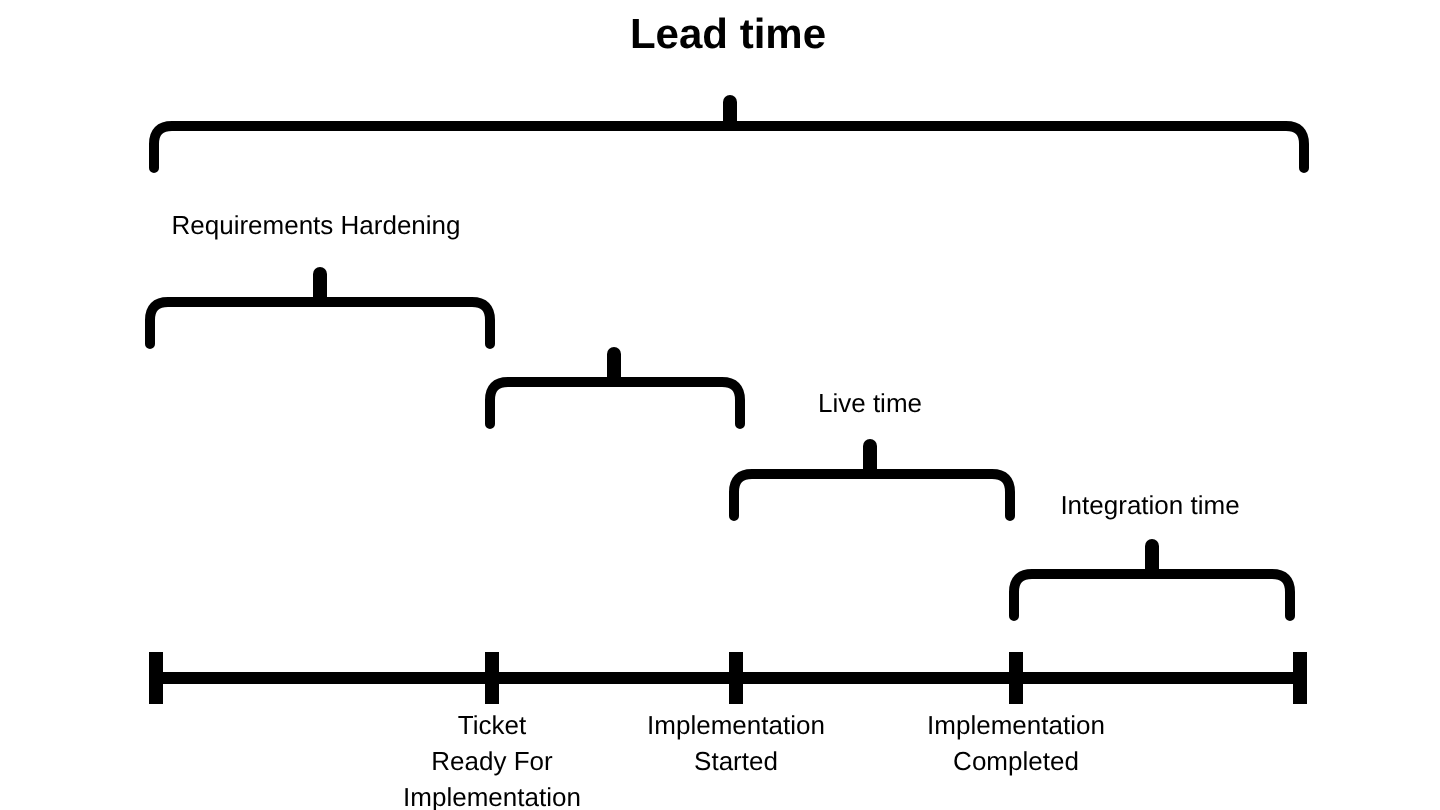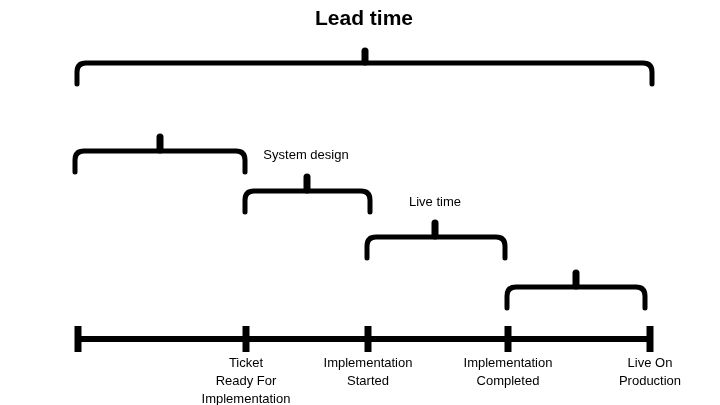--- a/index.html
+++ b/index.html
@@ -106,26 +106,25 @@
     <g>
       <line class="axis" x1="78" y1="339" x2="650" y2="339"></line>
       <line class="tick" x1="78" y1="326" x2="78" y2="352"></line>
       <line class="tick" x1="246" y1="326" x2="246" y2="352"></line>
       <line class="tick" x1="368" y1="326" x2="368" y2="352"></line>
       <line class="tick" x1="508" y1="326" x2="508" y2="352"></line>
       <line class="tick" x1="650" y1="326" x2="650" y2="352"></line>
     </g>
   </svg>
 
-  <div class="phase-label" style="left:306px; top:147px;">System design</div>
+  <div class="phase-label" style="left:158px; top:105px;">Requirements Hardening</div>
   <div class="phase-label" style="left:435px; top:194px;">Live time</div>
+  <div class="phase-label" style="left:575px; top:245px;">Integration time</div>
 
   <div class="milestone-label" style="left:246px;">Ticket
 Ready For
 Implementation</div>
   <div class="milestone-label" style="left:368px;">Implementation
 Started</div>
   <div class="milestone-label" style="left:508px;">Implementation
 Completed</div>
-  <div class="milestone-label" style="left:650px;">Live On
-Production</div>
 
 </div>
 
 </body></html>

